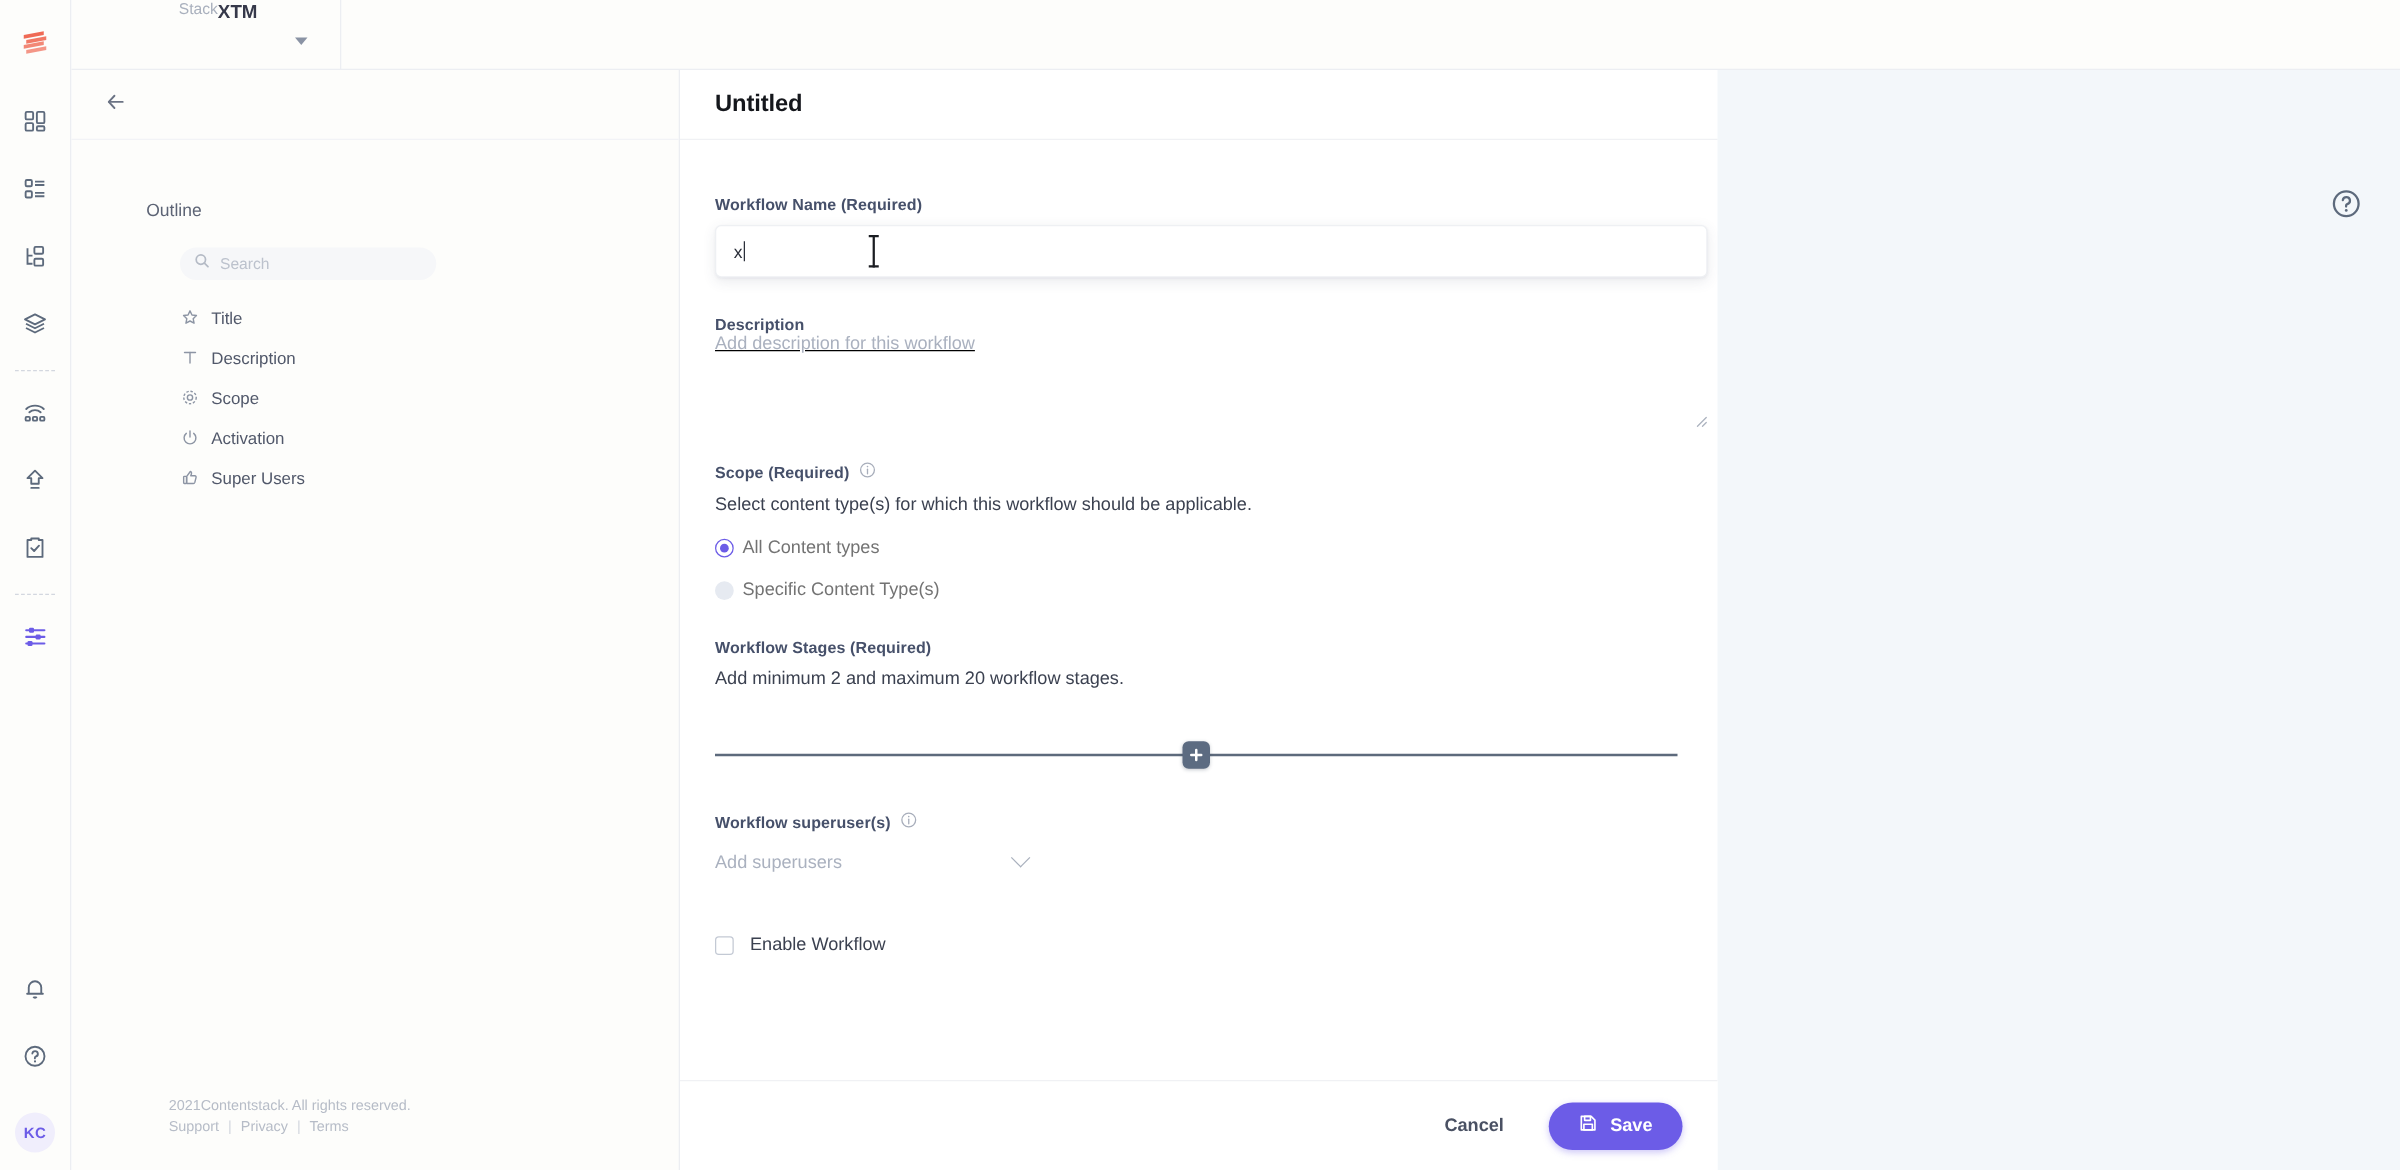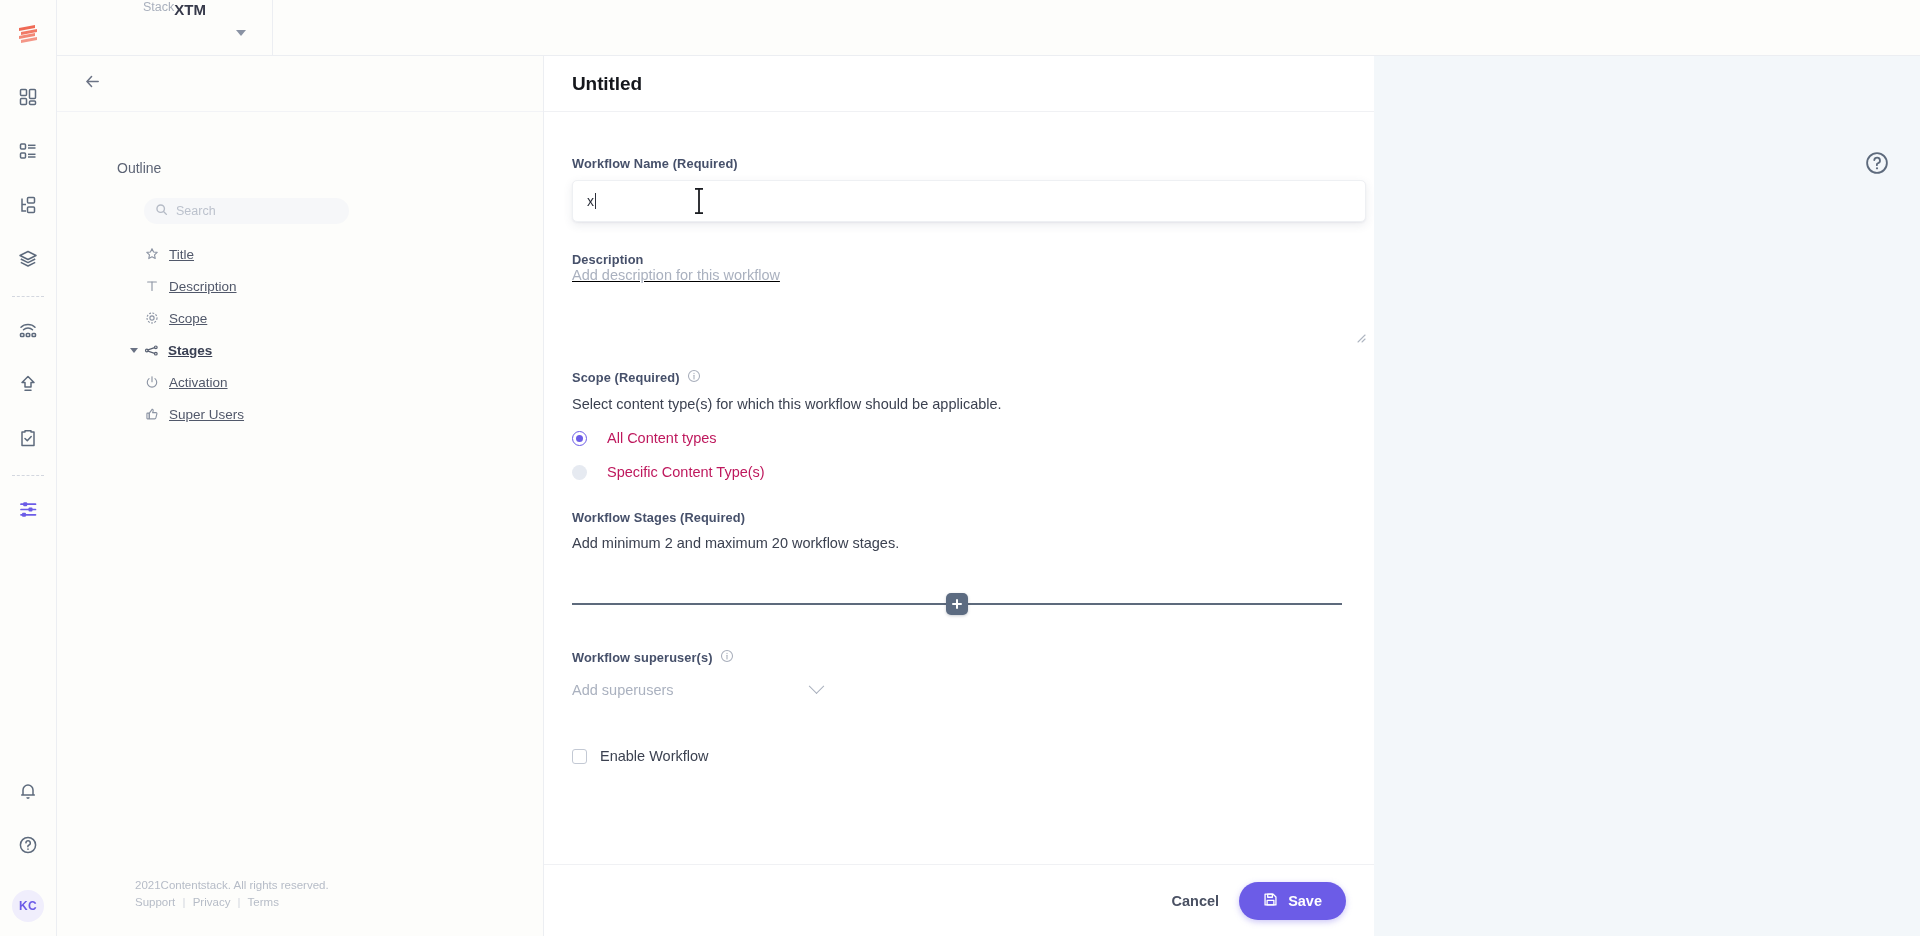--- a/index.html
+++ b/index.html
@@ -93,21 +93,21 @@
     margin: 22px 0 0 87px; width: 205px; height: 26px;
     background: #f6f7f9; border-radius: 13px;
     display: flex; align-items: center; padding: 0 11px;
     cursor: text;
   }
   .outline-search-ph { font-size: 12.5px; color: #bcc2cd; margin-left: 8px; }
   .outline-list { margin-top: 14px; }
   .outline-item {
     display: flex; align-items: center; height: 32px;
     padding-left: 88px; cursor: pointer; position: relative;
-    font-size: 13.5px; color: #51586a; text-decoration: underline;
+    font-size: 13.5px; color: #51586a;
   }
   .outline-item .oi-icon { width: 18px; display:flex; align-items:center; justify-content:flex-start; }
   .outline-item .oi-label { margin-left: 6px; }
   .outline-item.is-group { padding-left: 73px; font-weight: 700; color: #3a4053; }
   .outline-item .oi-chev {
     width: 0; height: 0; margin-right: 6px;
     border-left: 4.5px solid transparent; border-right: 4.5px solid transparent;
     border-top: 5.5px solid #6a7284;
   }
 
@@ -190,21 +190,21 @@
   .scope-block { margin-top: 28px; }
   .help-text { margin-top: 10px; font-size: 14.5px; color: #3b4150; }
   .radio-row { display: flex; align-items: center; margin-top: 18px; cursor: pointer; }
   .radio {
     width: 15px; height: 15px; border-radius: 50%;
     border: 1.5px solid #6c5ce7; background: #fff;
     display: flex; align-items: center; justify-content: center;
   }
   .radio .dot { width: 7px; height: 7px; border-radius: 50%; background: #6c5ce7; }
   .radio.off { border: none; background: #e6eaf1; }
-  .radio-label { margin-left: 20px; font-size: 14.5px; color: #be185d; }
+  .radio-label { margin-left: 7px; font-size: 14.5px; color: #737373; }
 
   
   .stages-block { margin-top: 30px; }
   .stage-line-wrap {
     margin-top: 42px; width: 770px; height: 22px;
     position: relative; display: flex; align-items: center;
   }
   .stage-line { width: 100%; height: 1.5px; background: #5d6a7c; }
   .add-stage {
     position: absolute; left: 50%; top: 50%;
@@ -242,21 +242,21 @@
     border: 1.4px solid #c3c9d4; background: #fff;
   }
   .enable-label { margin-left: 13px; font-size: 14.5px; color: #3b4150; }
 
   
   .actionbar {
     position: absolute; left: 0; right: 0; bottom: 0; height: 72px;
     background: #ffffff;
     border-top: 1px solid #f0f1f4;
     display: flex; align-items: center; justify-content: flex-end;
-    padding-right: 28px; gap: 10px;
+    padding-right: 28px; gap: 26px;
   }
   .btn-cancel {
     font-size: 14.5px; color: #4a5163; font-weight: 700;
     background: none; border: none; cursor: pointer; padding: 8px 10px;
     font-family: inherit;
   }
   .btn-save {
     height: 38px; padding: 0 24px; border: none; border-radius: 19px;
     background: #6c5ce7; color: #fff;
     font-size: 14.5px; font-weight: 700; font-family: inherit;
@@ -472,33 +472,20 @@
       <div class="outline-item">
         <span class="oi-icon">
           <svg width="14" height="14" viewBox="0 0 16 16" fill="none" stroke="#8d95a4" stroke-width="1.3">
             <circle cx="8" cy="8" r="5.7" stroke-dasharray="2.2 1.6"></circle>
             <circle cx="8" cy="8" r="2.4"></circle>
           </svg>
         </span>
         <span class="oi-label">Scope</span>
       </div>
 
-      <div class="outline-item is-group">
-        <span class="oi-chev"></span>
-        <span class="oi-icon">
-          <svg width="15" height="15" viewBox="0 0 16 16" fill="none" stroke="#5a6273" stroke-width="1.3">
-            <circle cx="3" cy="8" r="1.4"></circle>
-              <circle cx="12.6" cy="4.6" r="1.4"></circle>
-              <circle cx="12.6" cy="11.4" r="1.4"></circle>
-            <path d="M4.3 7.3 L11.3 5" stroke-linecap="round"></path>
-            <path d="M4.3 8.7 L11.3 11" stroke-linecap="round"></path>
-          </svg>
-        </span>
-        <span class="oi-label">Stages</span>
-      </div>
 
       <div class="outline-item">
         <span class="oi-icon">
           <svg width="14" height="14" viewBox="0 0 16 16" fill="none" stroke="#8d95a4" stroke-width="1.3" stroke-linecap="round">
             <path d="M4.6 4.2 A5.4 5.4 0 1 0 11.4 4.2"></path>
             <line x1="8" y1="2" x2="8" y2="7.6"></line>
           </svg>
         </span>
         <span class="oi-label">Activation</span>
       </div>

